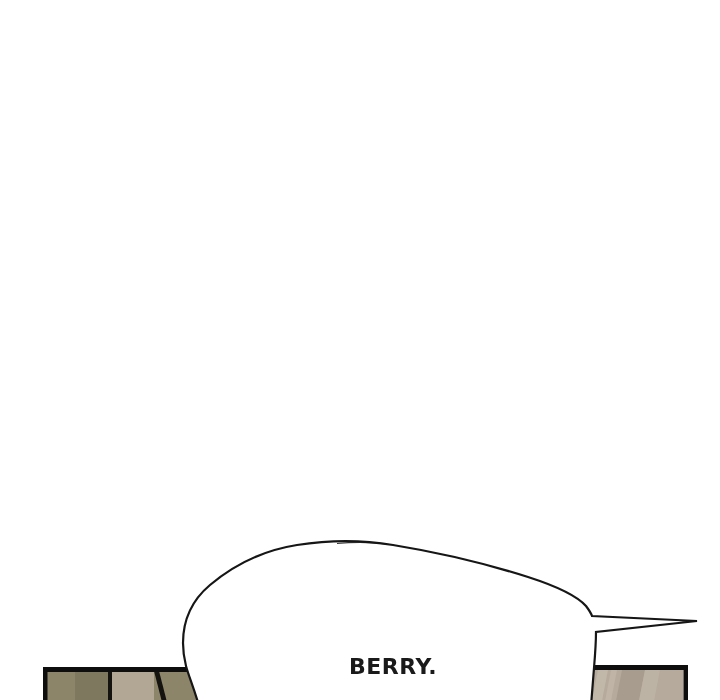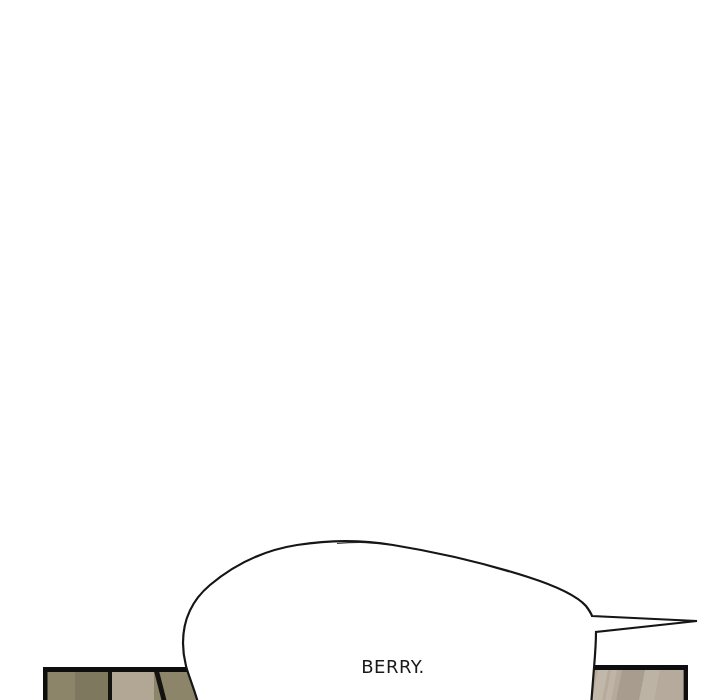--- a/index.html
+++ b/index.html
@@ -24,23 +24,23 @@
     width: 720px;
     height: 700px;
     display: block;
   }
   .bubble-text {
     position: absolute;
     left: 293px;
     top: 654px;
     width: 200px;
     text-align: center;
-    font-size: 18px;
+    font-size: 22px;
     line-height: 26px;
-    font-weight: 400;
+    font-weight: 700;
     letter-spacing: 0.5px;
     color: #1a1a1a;
     white-space: nowrap;
     user-select: none;
   }
 </style>
 </head>
 <body>
 
 <div class="page">

